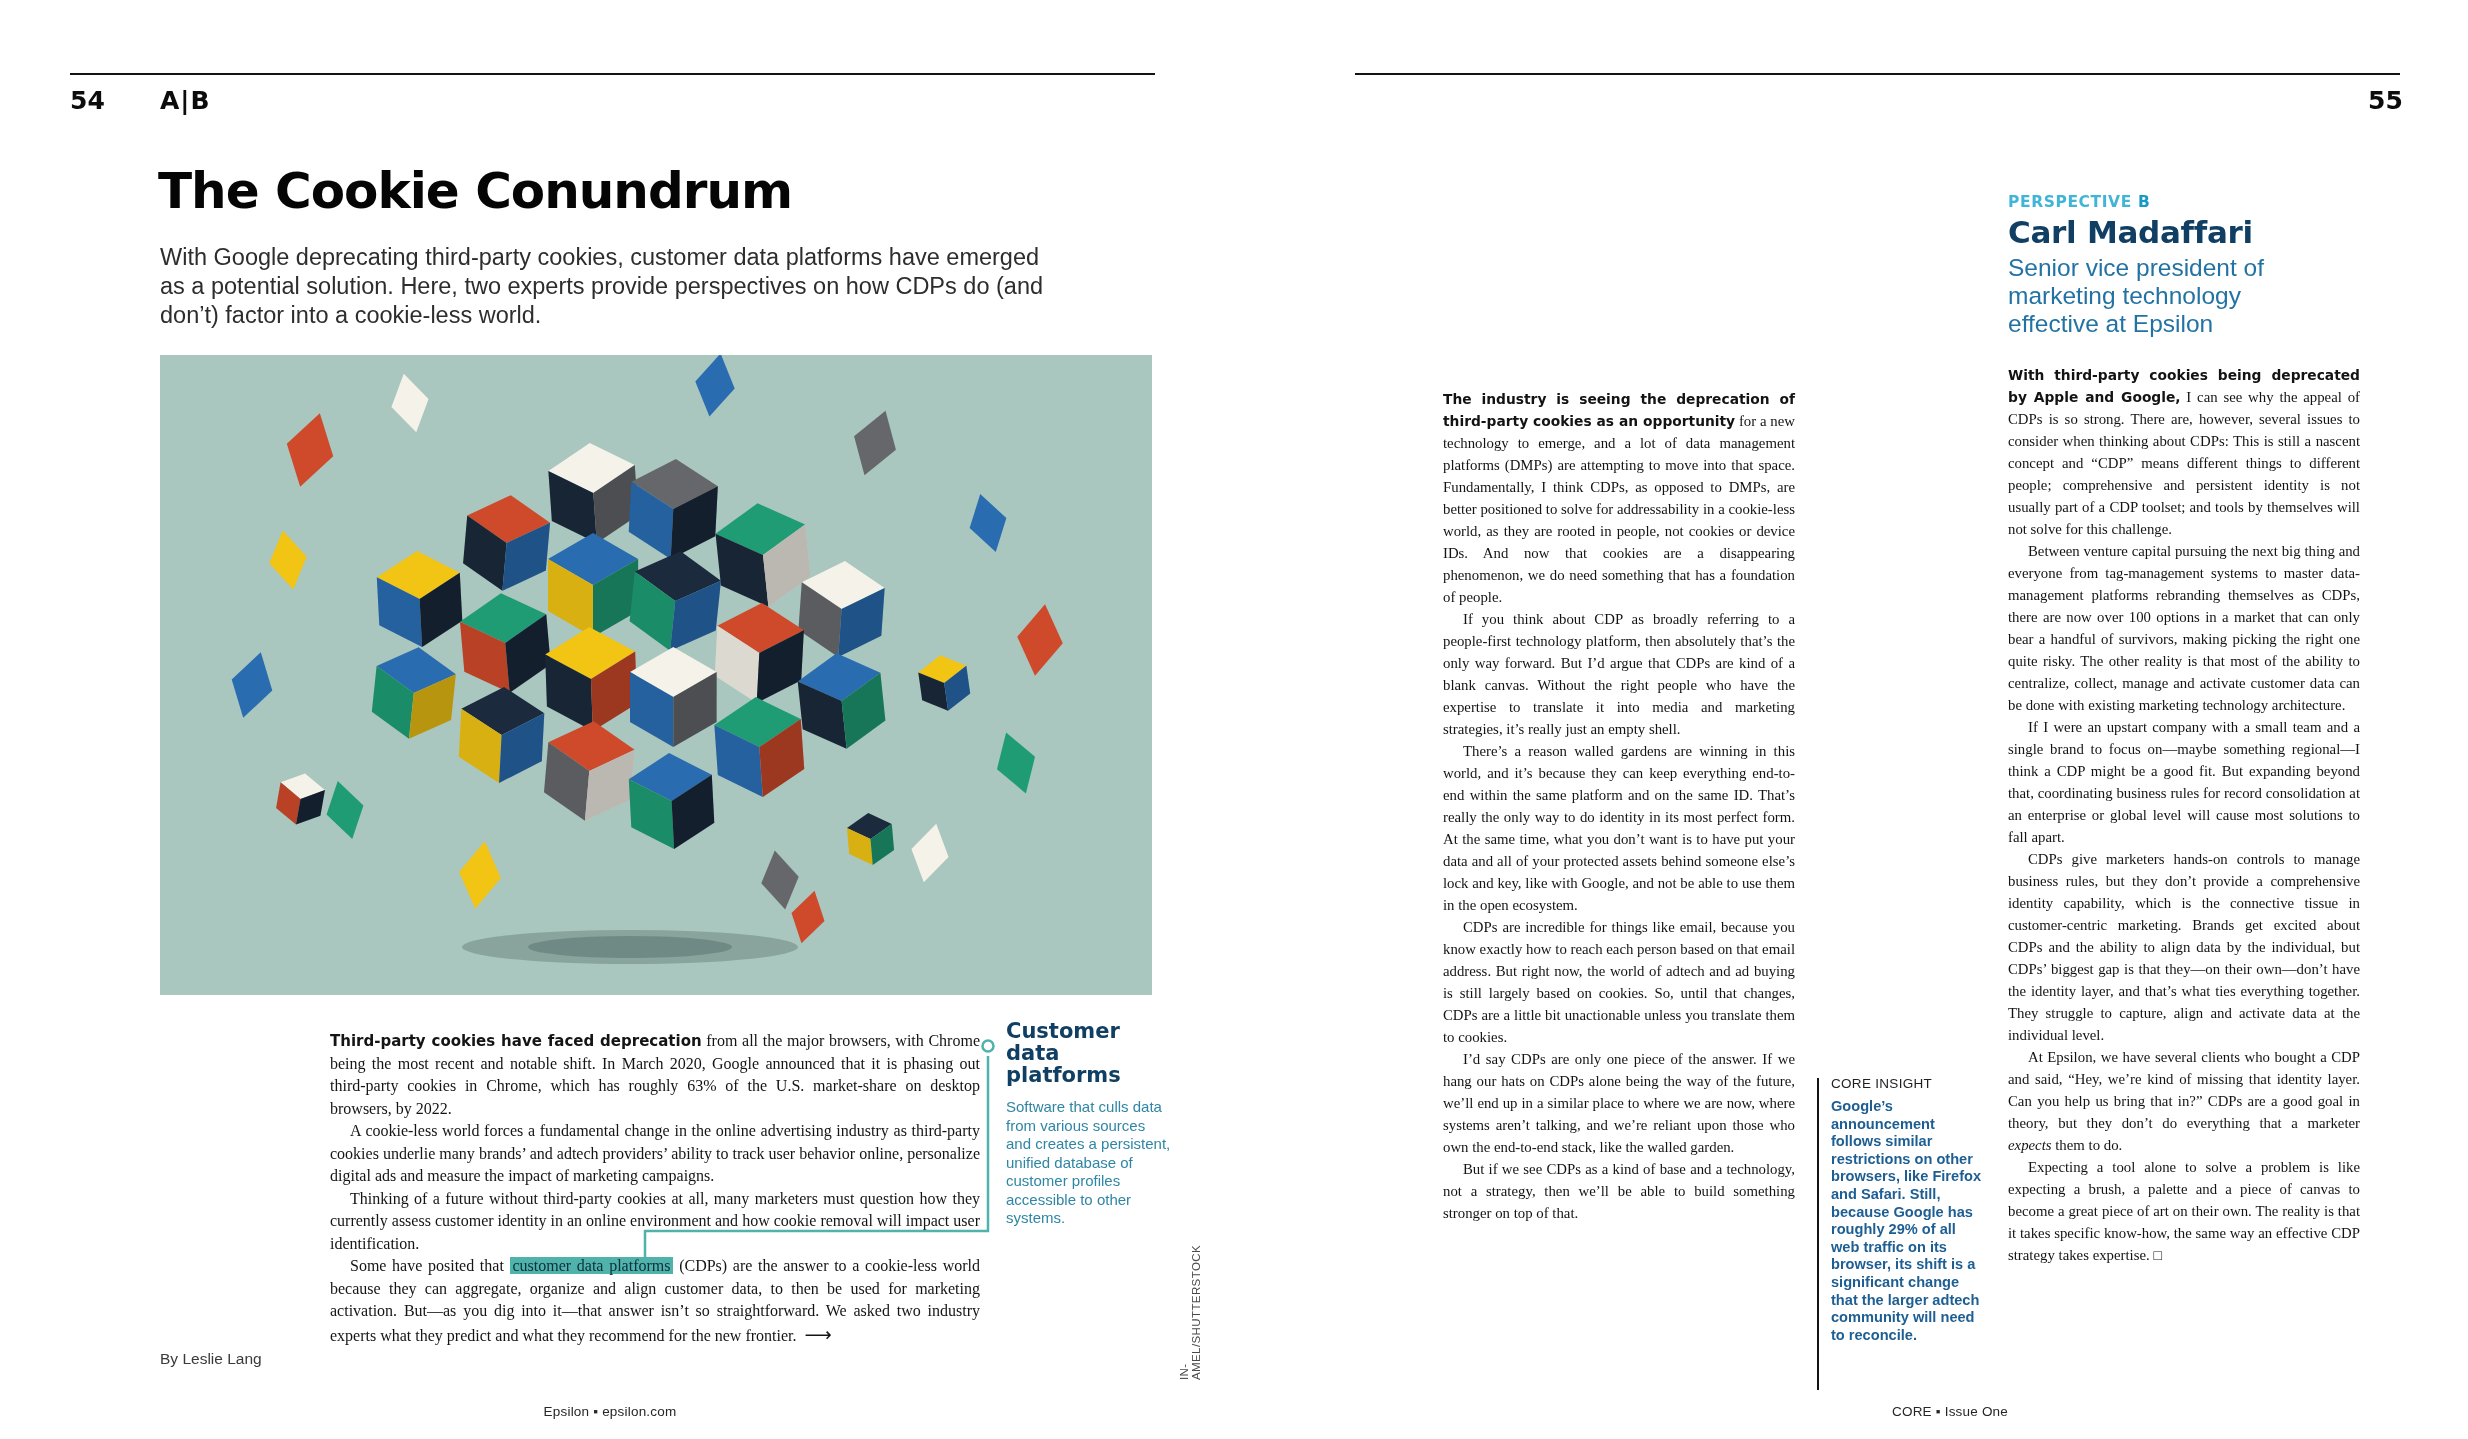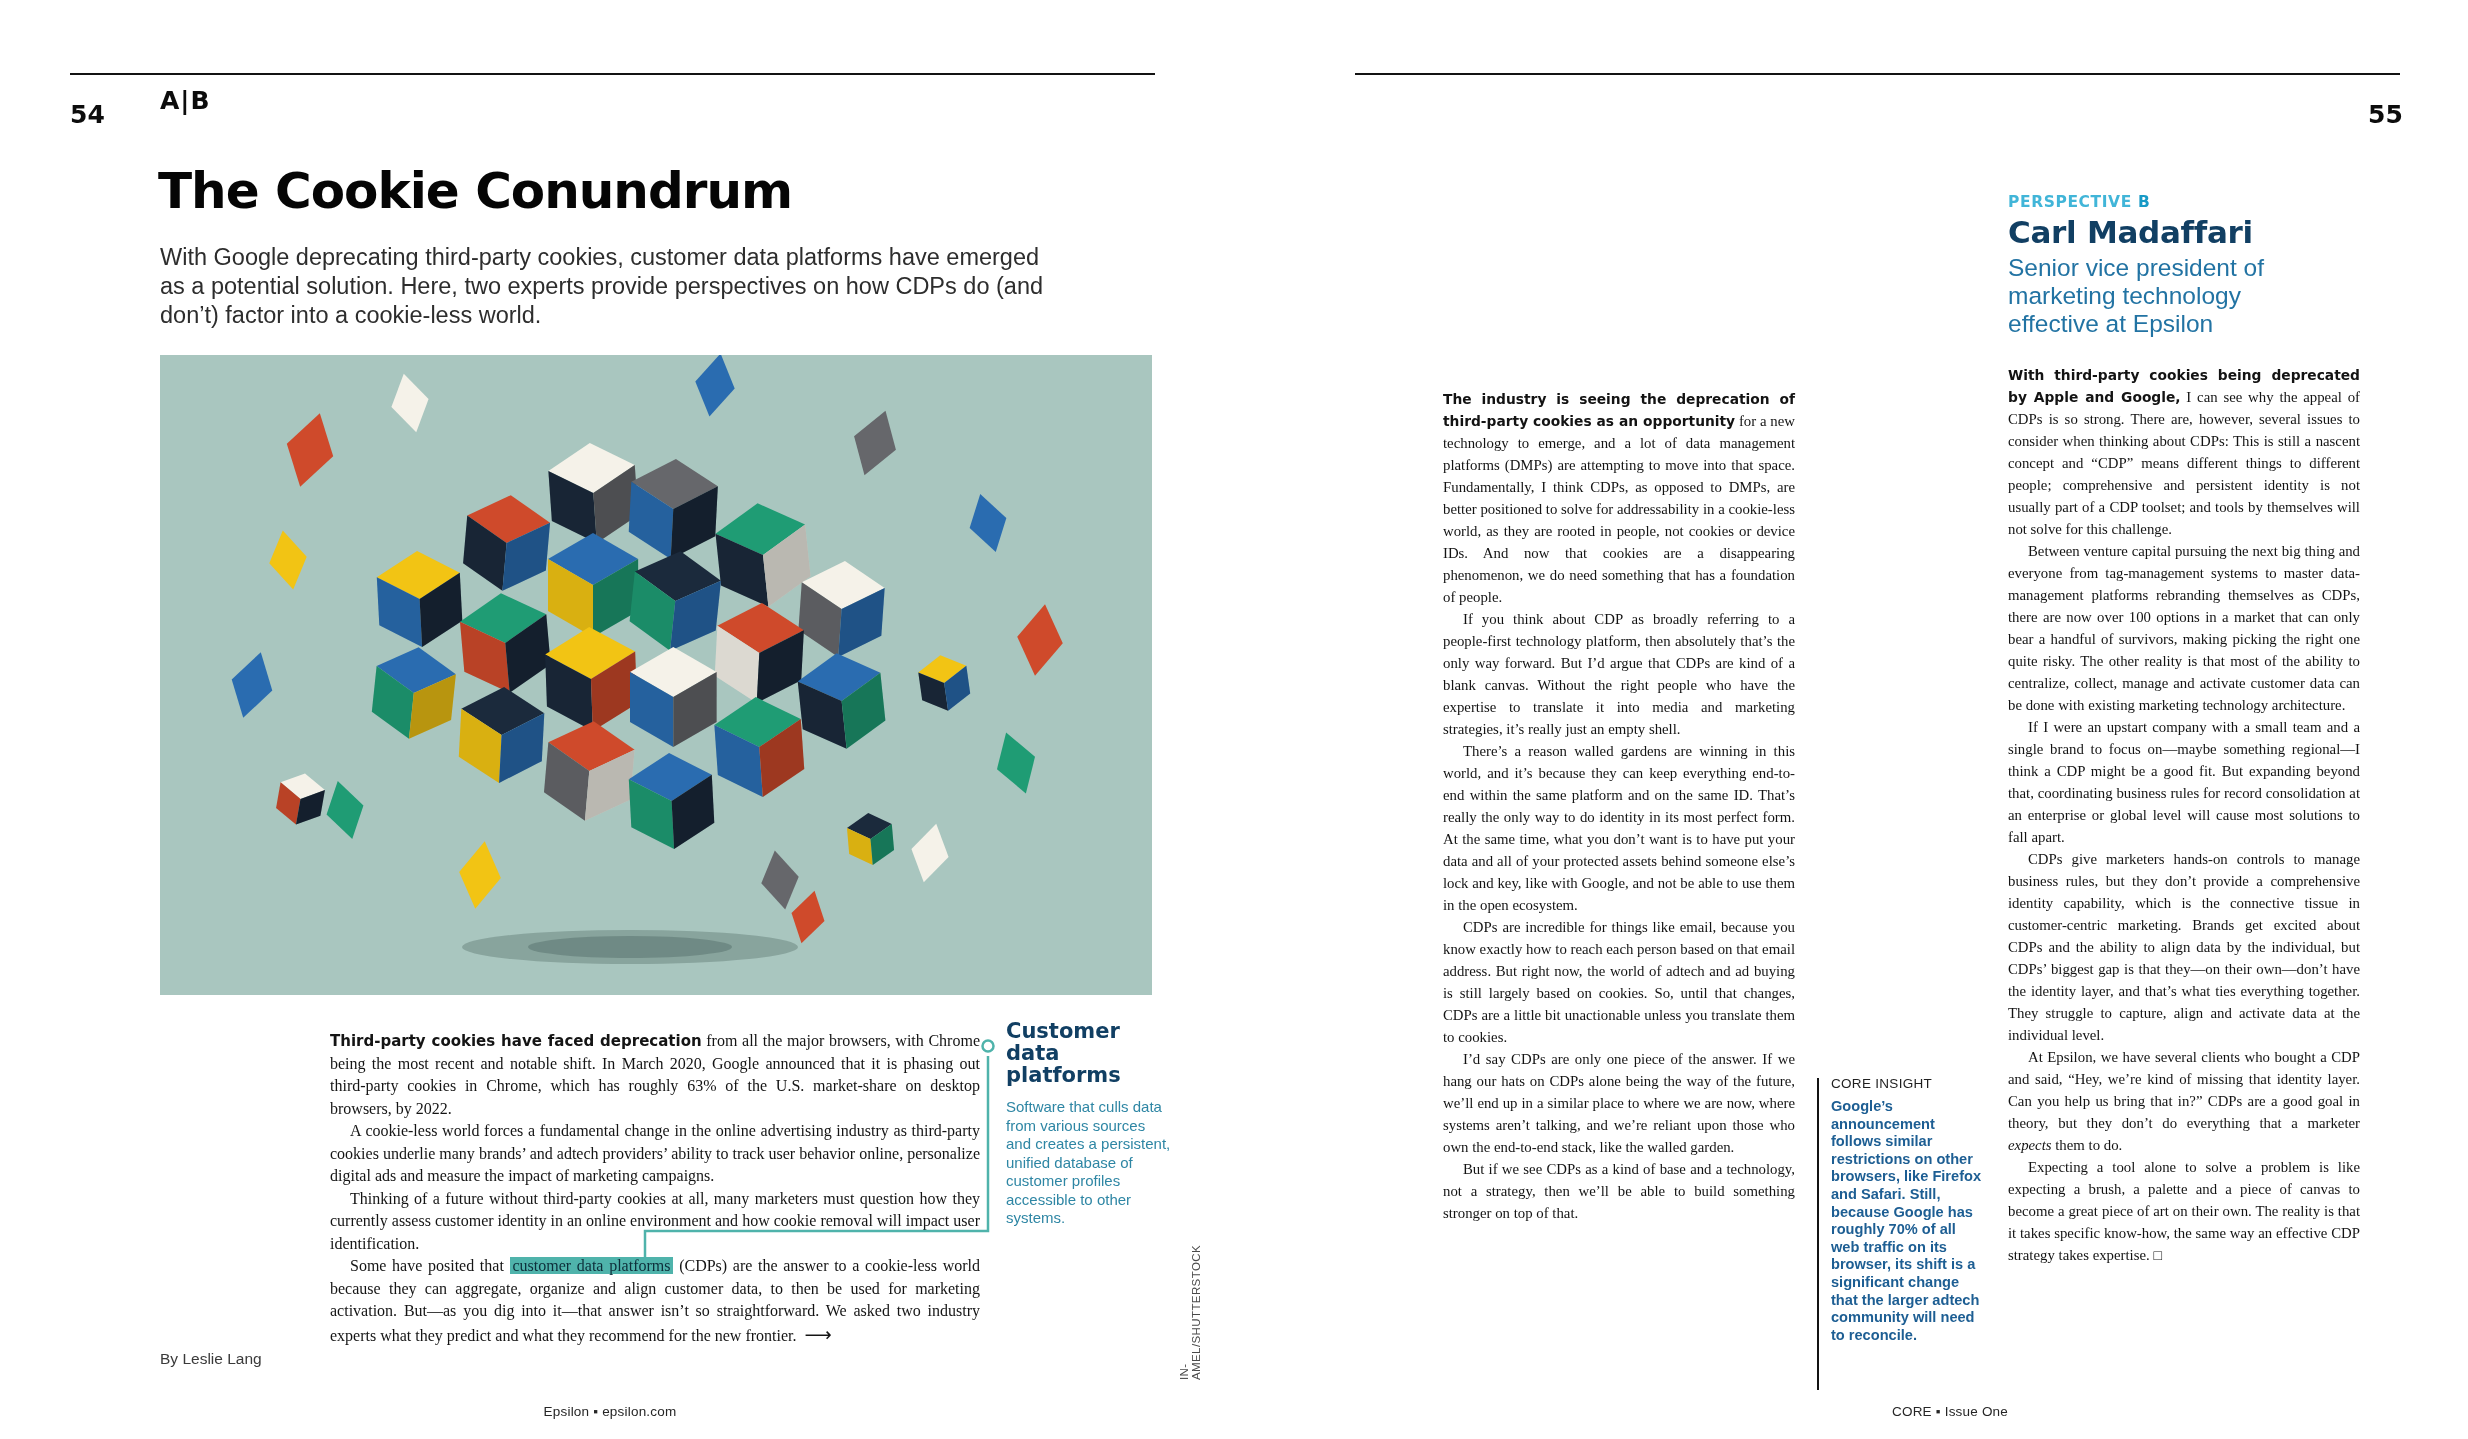--- a/index.html
+++ b/index.html
@@ -1,20 +1,20 @@
 <!DOCTYPE html>
 <html style="--highlight: #4fb3ab; --cyan: #41b5d8; --navy: #113f63; --roleblue: #2273a3; --defteal: #2e86a4; --insight: #1d5e93; --illo-bg: #a9c6bf;"><head>
 <meta charset="utf-8">
 <style>
   html,body{margin:0;padding:0;background:#dcdcdc;}
   .spread{position:relative;width:2468px;height:1439px;background:#ffffff;overflow:hidden;
           font-family:"Liberation Sans",sans-serif;color:#111;}
   .abs{position:absolute;}
   .rule{position:absolute;top:73px;height:2px;background:#131313;}
-  .pagenum{font-size:25px;font-weight:700;color:#0c0c0c;font-family:"DejaVu Sans",sans-serif;margin-top:14px;}
+  .pagenum{font-size:25px;font-weight:700;color:#0c0c0c;font-family:"DejaVu Sans",sans-serif;}
   .brand{font-size:25px;font-weight:800;color:#0c0c0c;font-family:"DejaVu Sans",sans-serif;letter-spacing:1px;}
 
   .title{font-size:50px;font-weight:800;letter-spacing:-1px;color:#050505;
          font-family:"DejaVu Sans",sans-serif;}
   .intro{font-size:23.5px;line-height:29px;color:#2d2d2d;}
 
   .illo{background:var(--illo-bg,#a9c6bf);}
   .illo svg{display:block;width:100%;height:100%;}
 
   .serifbody{font-family:"Liberation Serif",serif;font-size:16px;line-height:22.5px;
@@ -266,21 +266,21 @@
     <p class="ind">If you think about CDP as broadly referring to a people-first technology platform, then absolutely that’s the only way forward. But I’d argue that CDPs are kind of a blank canvas. Without the right people who have the expertise to translate it into media and marketing strategies, it’s really just an empty shell.</p>
     <p class="ind">There’s a reason walled gardens are winning in this world, and it’s because they can keep everything end-to-end within the same platform and on the same ID. That’s really the only way to do identity in its most perfect form. At the same time, what you don’t want is to have put your data and all of your protected assets behind someone else’s lock and key, like with Google, and not be able to use them in the open ecosystem.</p>
     <p class="ind">CDPs are incredible for things like email, because you know exactly how to reach each person based on that email address. But right now, the world of adtech and ad buying is still largely based on cookies. So, until that changes, CDPs are a little bit unactionable unless you translate them to cookies.</p>
     <p class="ind">I’d say CDPs are only one piece of the answer. If we hang our hats on CDPs alone being the way of the future, we’ll end up in a similar place to where we are now, where systems aren’t talking, and we’re reliant upon those who own the end-to-end stack, like the walled garden.</p>
     <p class="ind">But if we see CDPs as a kind of base and a technology, not a strategy, then we’ll be able to build something stronger on top of that.</p>
   </div>
 
   <div class="vline" style="left:1817px;top:1078px;height:312px;"></div>
   <div class="abs" style="left:1831px;top:1076px;width:154px;">
     <div class="insight-label">CORE INSIGHT</div>
-    <div class="insight-body">Google’s announcement follows similar restrictions on other browsers, like Firefox and Safari. Still, because Google has roughly 70% of all web traffic on its browser, its shift is a significant change that the larger adtech community will need to reconcile.</div>
+    <div class="insight-body">Google’s announcement follows similar restrictions on other browsers, like Firefox and Safari. Still, because Google has roughly 29% of all web traffic on its browser, its shift is a significant change that the larger adtech community will need to reconcile.</div>
   </div>
 
   <div class="abs" style="left:2008px;top:193px;width:355px;">
     <div class="eyebrow"><span>PERSPECTIVE</span><b class="eyeletter">B</b></div>
     <div class="pname">Carl Madaffari</div>
     <div class="prole" style="width:330px;">Senior vice president of marketing technology effective at Epsilon</div>
   </div>
 
   <div class="abs colbody" style="left:2008px;top:364px;width:352px;">
     <p><b class="col-lead">With third-party cookies being deprecated by Apple and Google,</b><span> I can see why the appeal of CDPs is so strong. There are, however, several issues to consider when thinking about CDPs: This is still a nascent concept and “CDP” means different things to different people; comprehensive and persistent identity is not usually part of a CDP toolset; and tools by themselves will not solve for this challenge.</span></p>

